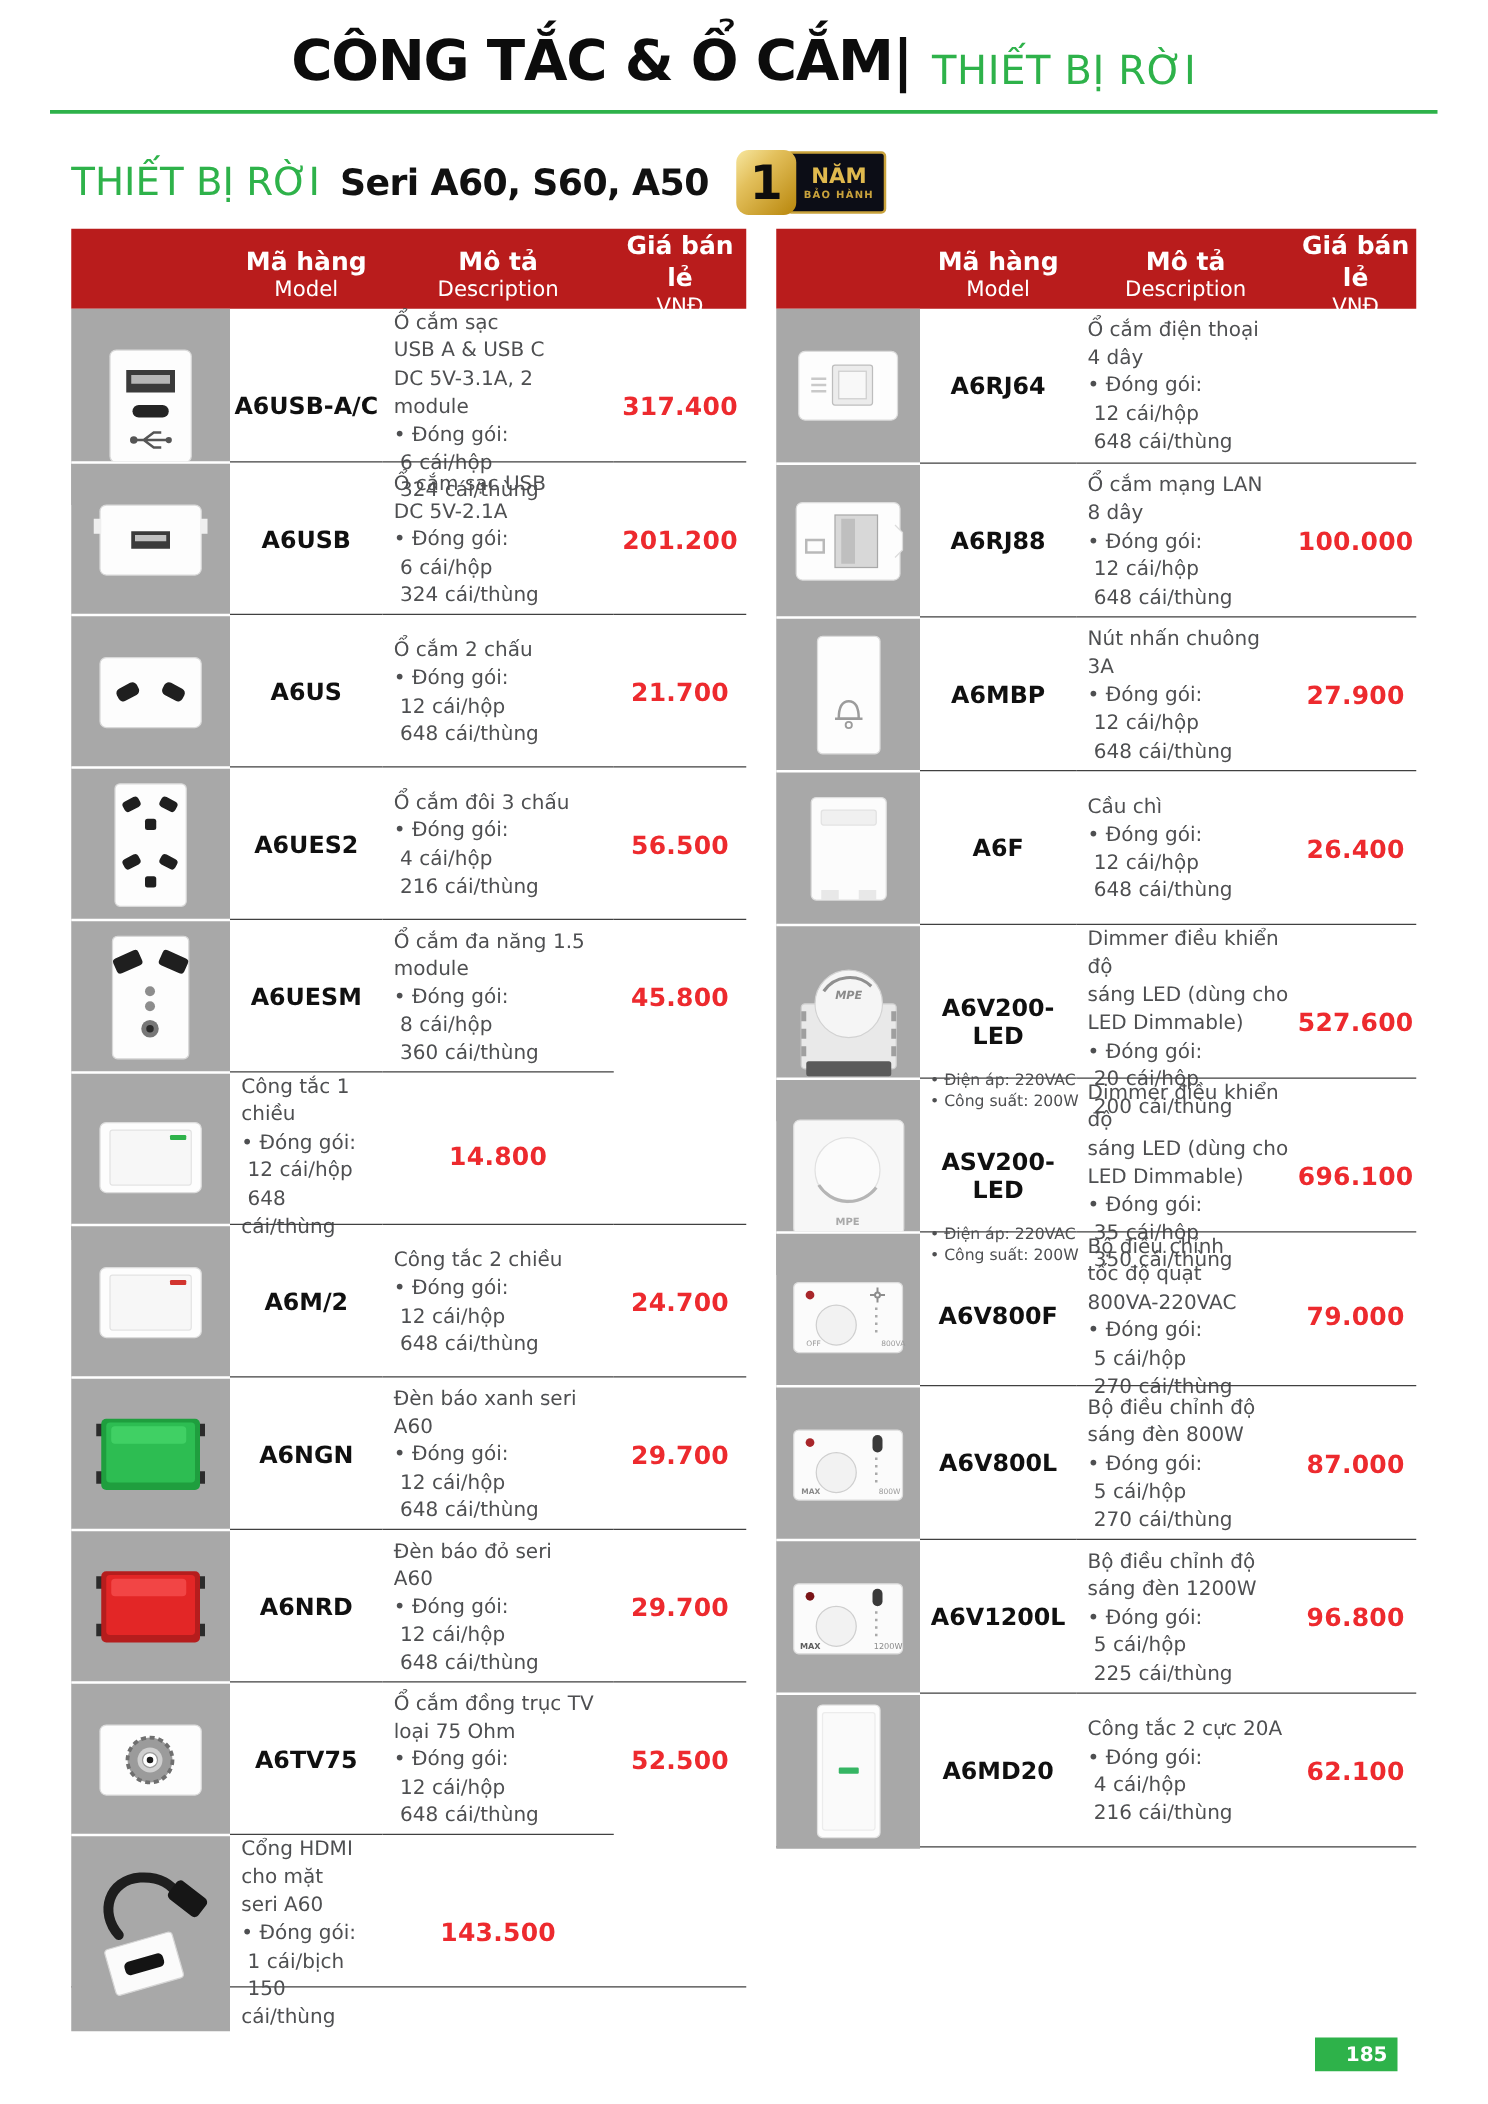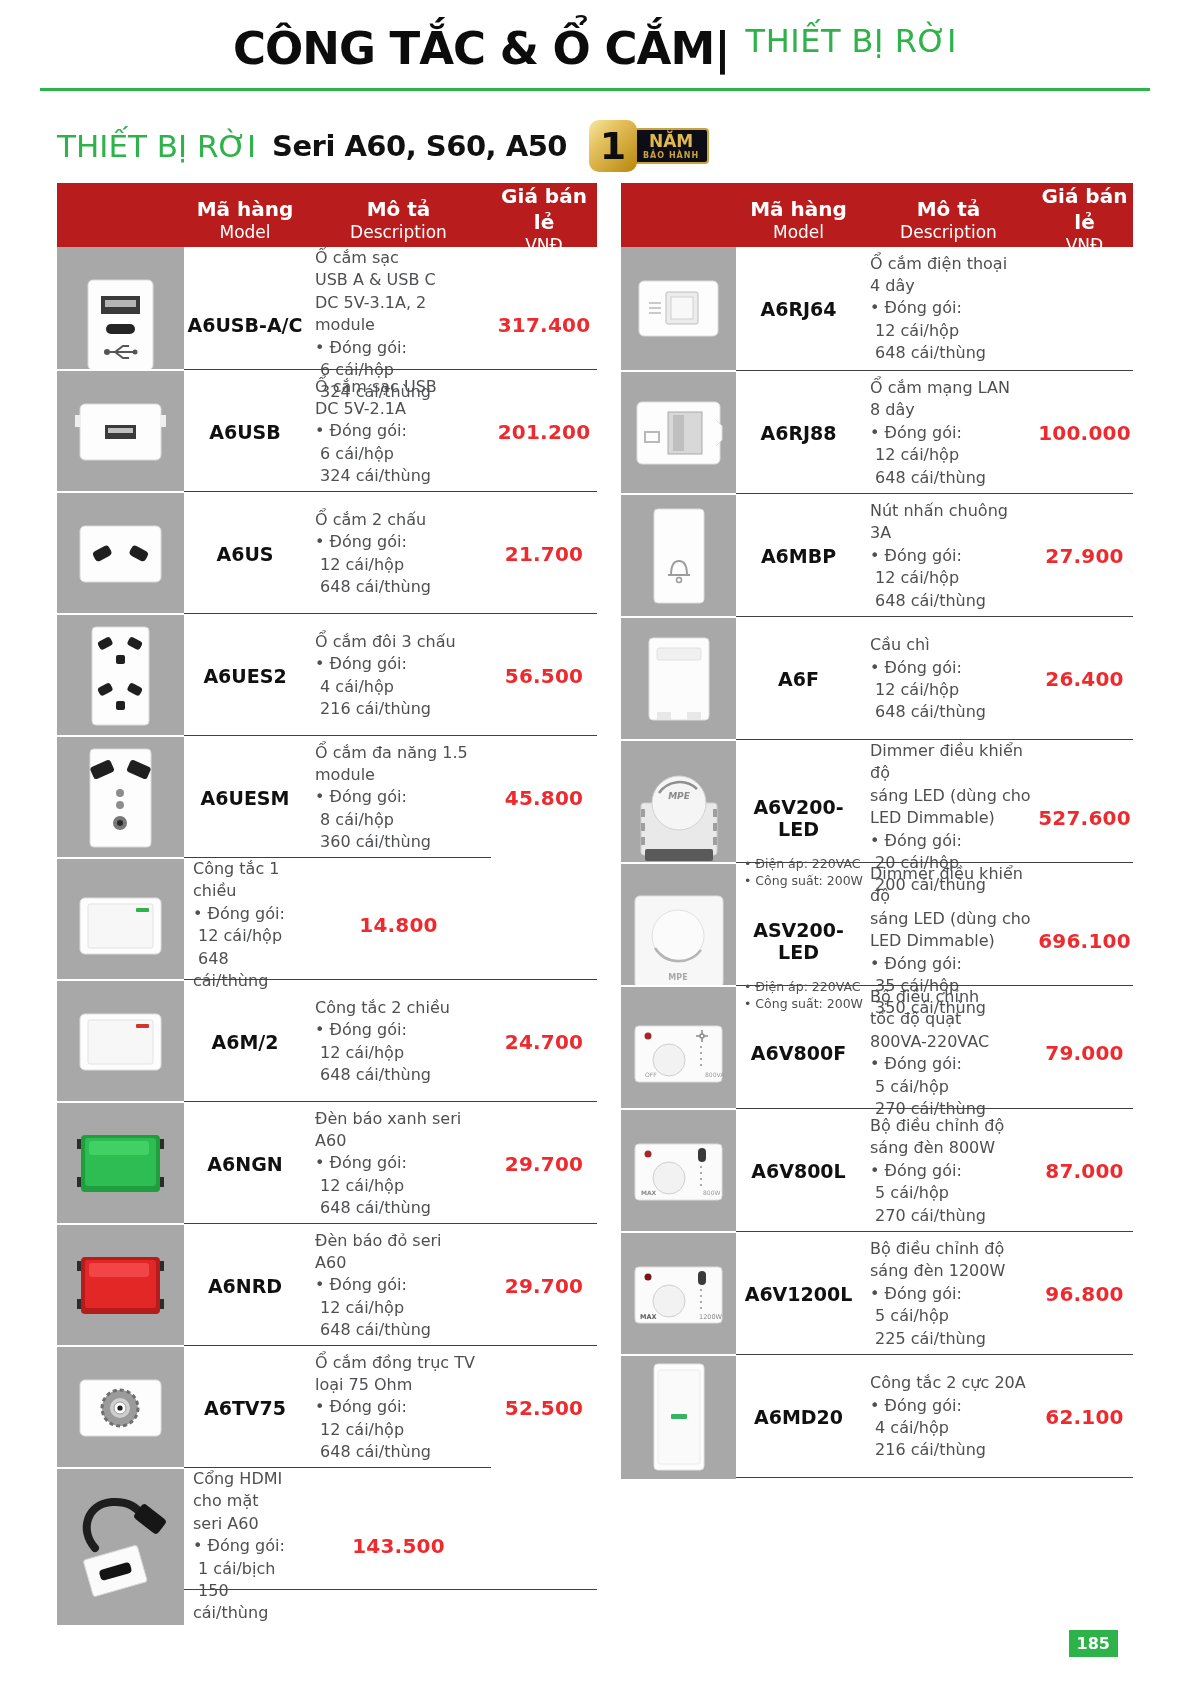--- a/index.html
+++ b/index.html
@@ -6,42 +6,42 @@
   html,body { background:#ffffff; }
   body {
     width:1190px; height:1683px; position:relative; overflow:hidden;
     font-family:"DejaVu Sans","Liberation Sans",sans-serif; color:#1a1a1a;
   }
   .page { position:absolute; inset:0; }
 
   
   .main-title-wrap {
     position:absolute; top:22px; left:0; width:100%;
-    display:flex; justify-content:center; align-items:flex-start; gap:16px;
+    display:flex; justify-content:center; align-items:flex-end; gap:16px;
   }
   .main-title-black { font-size:45px; font-weight:800; letter-spacing:-1px; color:#0c0c0c; }
   .main-title-green { font-size:32px; font-weight:500; color:#2eb24a; letter-spacing:0.5px; }
   .title-rule { position:absolute; top:88px; left:40px; right:40px; height:3px; background:#2eb24a; }
 
   
   .section-row {
     position:absolute; top:118px; left:57px; height:56px;
     display:flex; align-items:center; gap:16px;
   }
   .section-label { font-size:31px; font-weight:500; color:#2eb24a; }
   .section-series { font-size:29px; font-weight:800; color:#111; letter-spacing:-0.5px; }
   .badge { display:flex; align-items:center; height:52px; margin-left:6px; }
   .badge-num {
     width:48px; height:52px; border-radius:10px;
     background:linear-gradient(135deg,#f7e7a0 0%,#e3c05c 35%,#b8860b 100%);
     display:flex; align-items:center; justify-content:center;
     font-size:38px; font-weight:800; color:#0d0d0d; z-index:2;
   }
   .badge-plate {
-    height:36px; margin-left:-8px; padding:3px 8px 3px 12px;
+    height:50px; margin-left:-8px; padding:3px 8px 3px 12px;
     background:#0c0d16; border:2px solid #c9a23c; border-radius:4px;
     display:flex; flex-direction:column; justify-content:center; align-items:center;
   }
   .badge-plate .l1 { color:#e0b94e; font-size:17px; font-weight:800; line-height:1.1; }
   .badge-plate .l2 { color:#c9a23c; font-size:8px; font-weight:700; letter-spacing:1px; }
 
   
   .tbl { position:absolute; top:183px; border-bottom:1px solid #404040; }
   .tbl-left  { left:57px;  width:540px; }
   .tbl-right { left:621px; width:512px; }
@@ -64,21 +64,21 @@
     line-height:1.35; white-space:pre-wrap;
   }
   .desc-cell {
     justify-content:flex-start; text-align:left; padding-left:9px; padding-right:2px;
     font-size:16px; color:#4e4f51; line-height:1.4; white-space:pre-wrap;
   }
   .price-cell { font-size:20px; font-weight:800; color:#ed2a2e; letter-spacing:0.2px; }
 
   
   .page-num {
-    position:absolute; right:72px; bottom:26px; width:49px; height:27px;
+    position:absolute; right:72px; bottom:26px; width:66px; height:27px;
     background:#2eb24a; color:#fff; font-size:16px; font-weight:700;
     display:flex; align-items:center; justify-content:flex-end; padding-right:8px;margin-top:20px;
   }
   svg { display:block; }
 </style>
 </head>
 <body>
 
 <div class="page">
 

